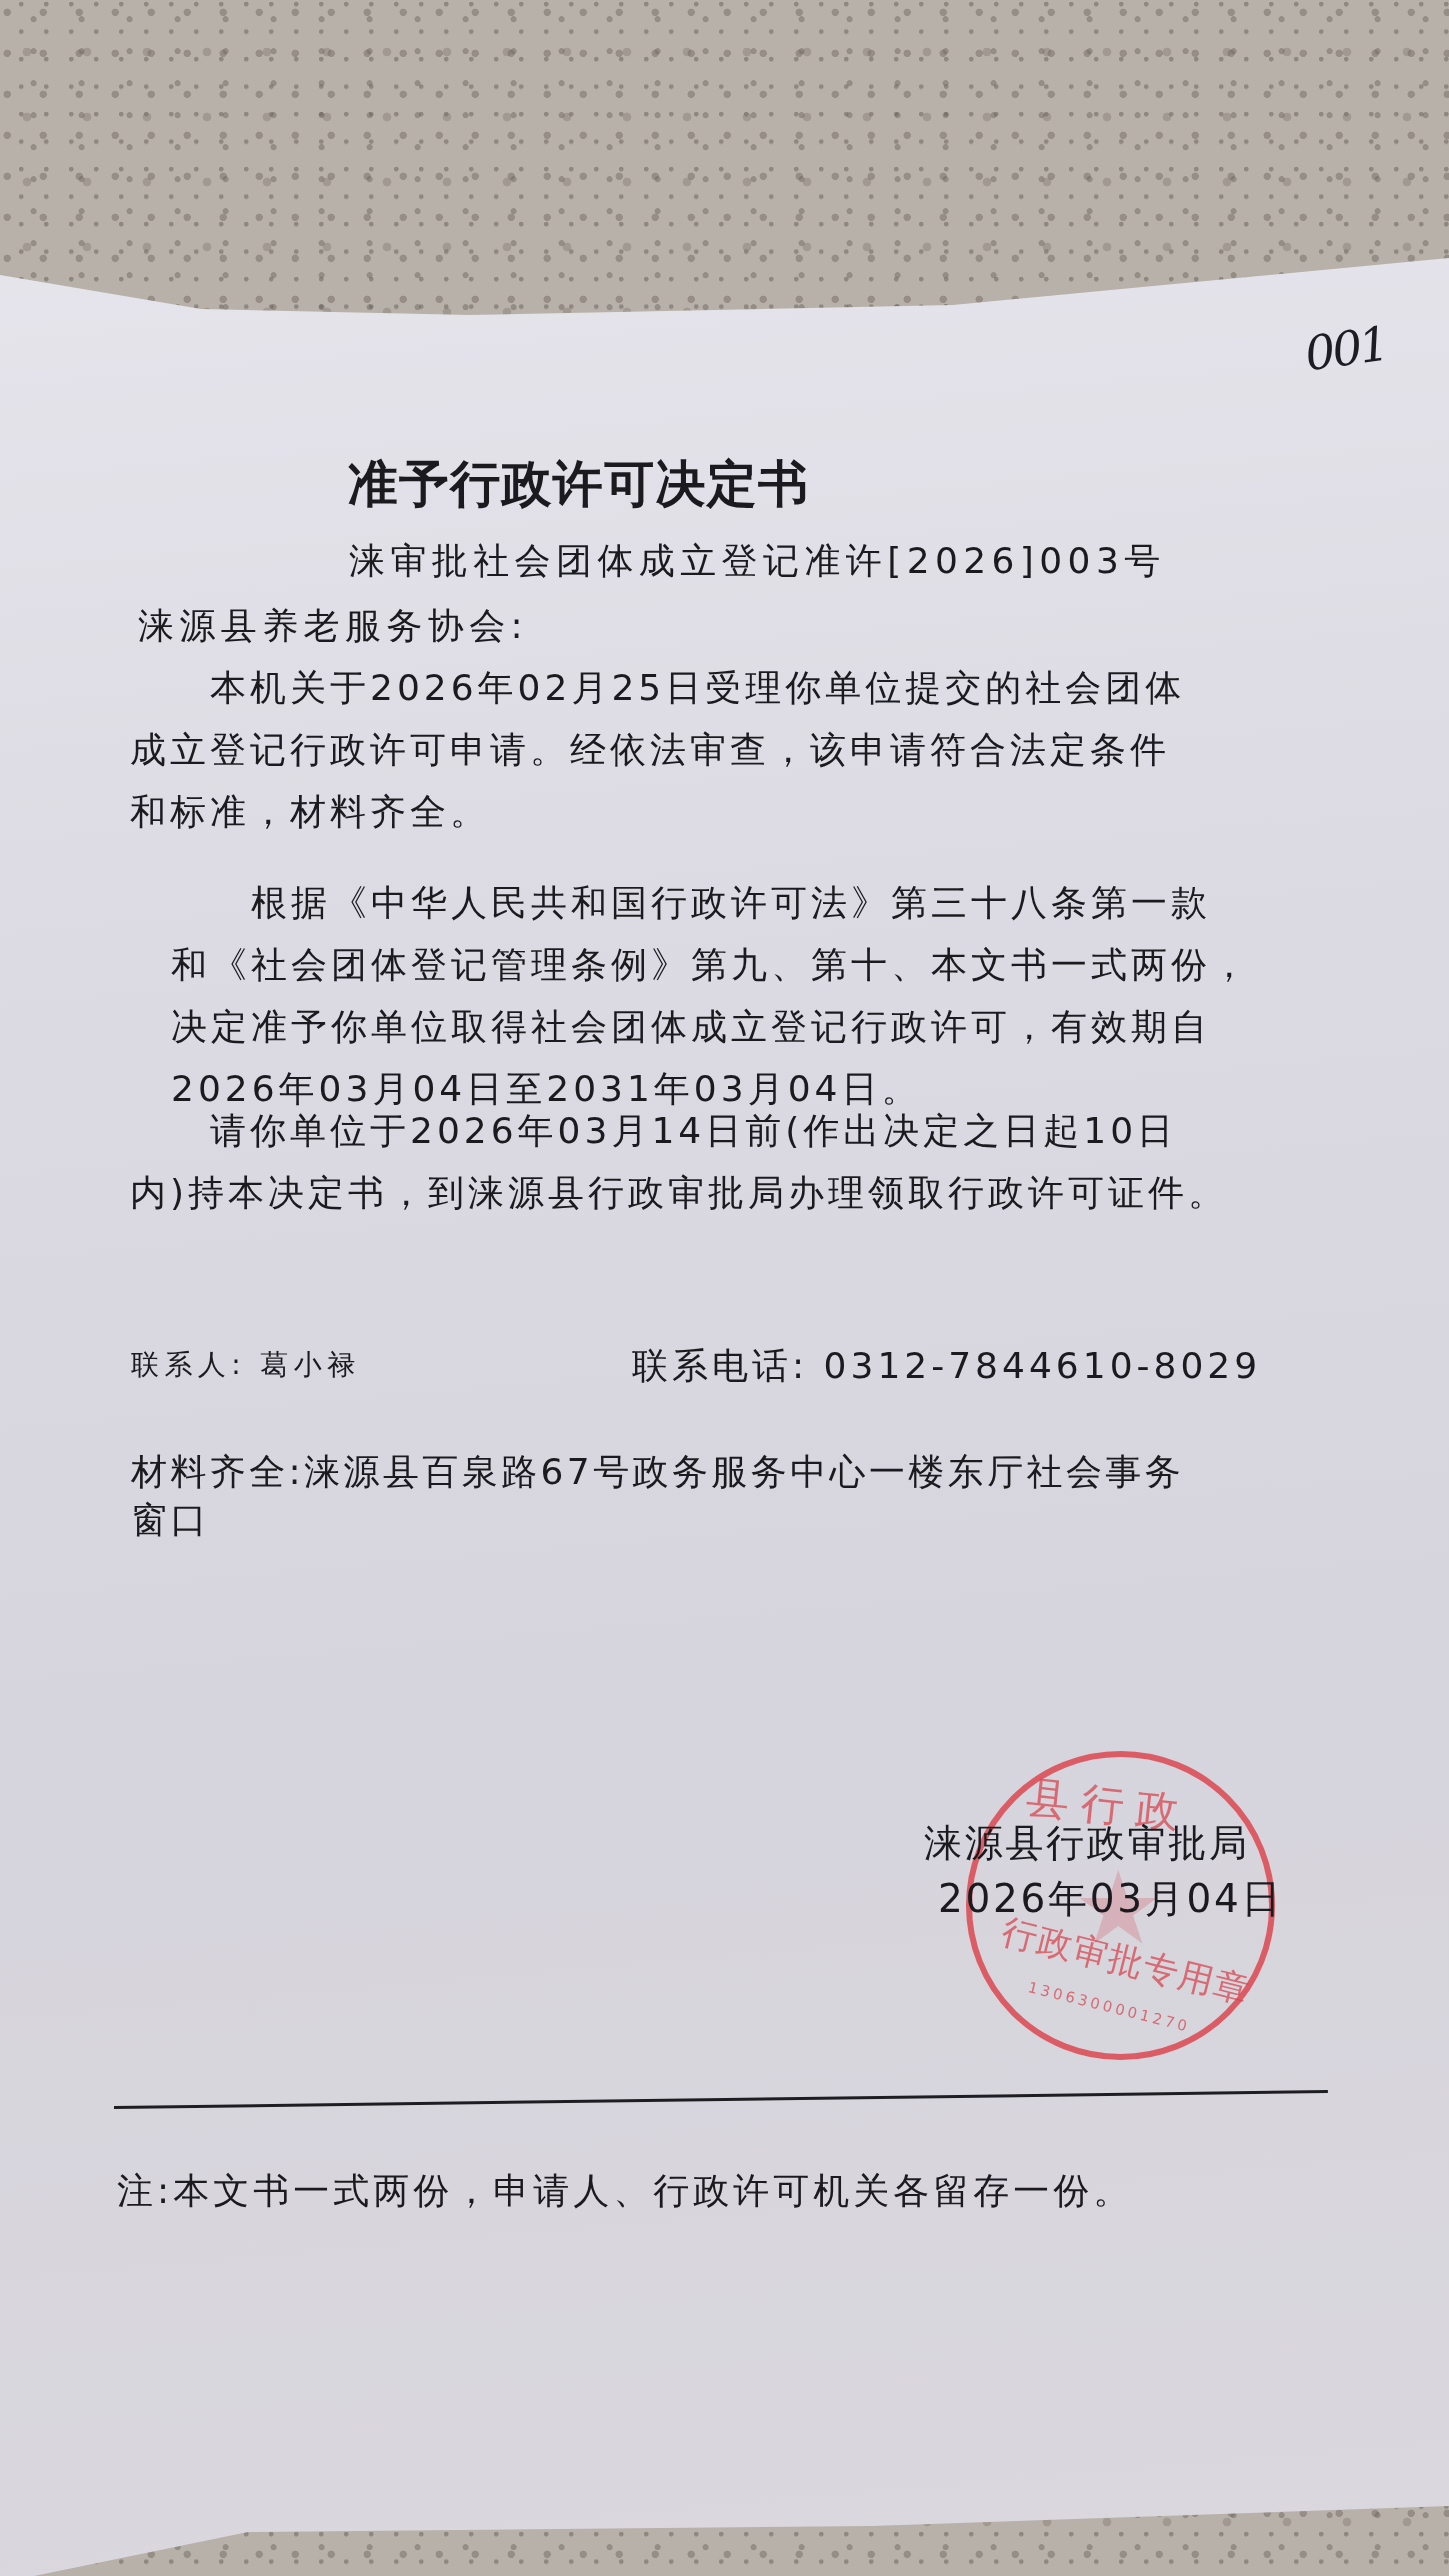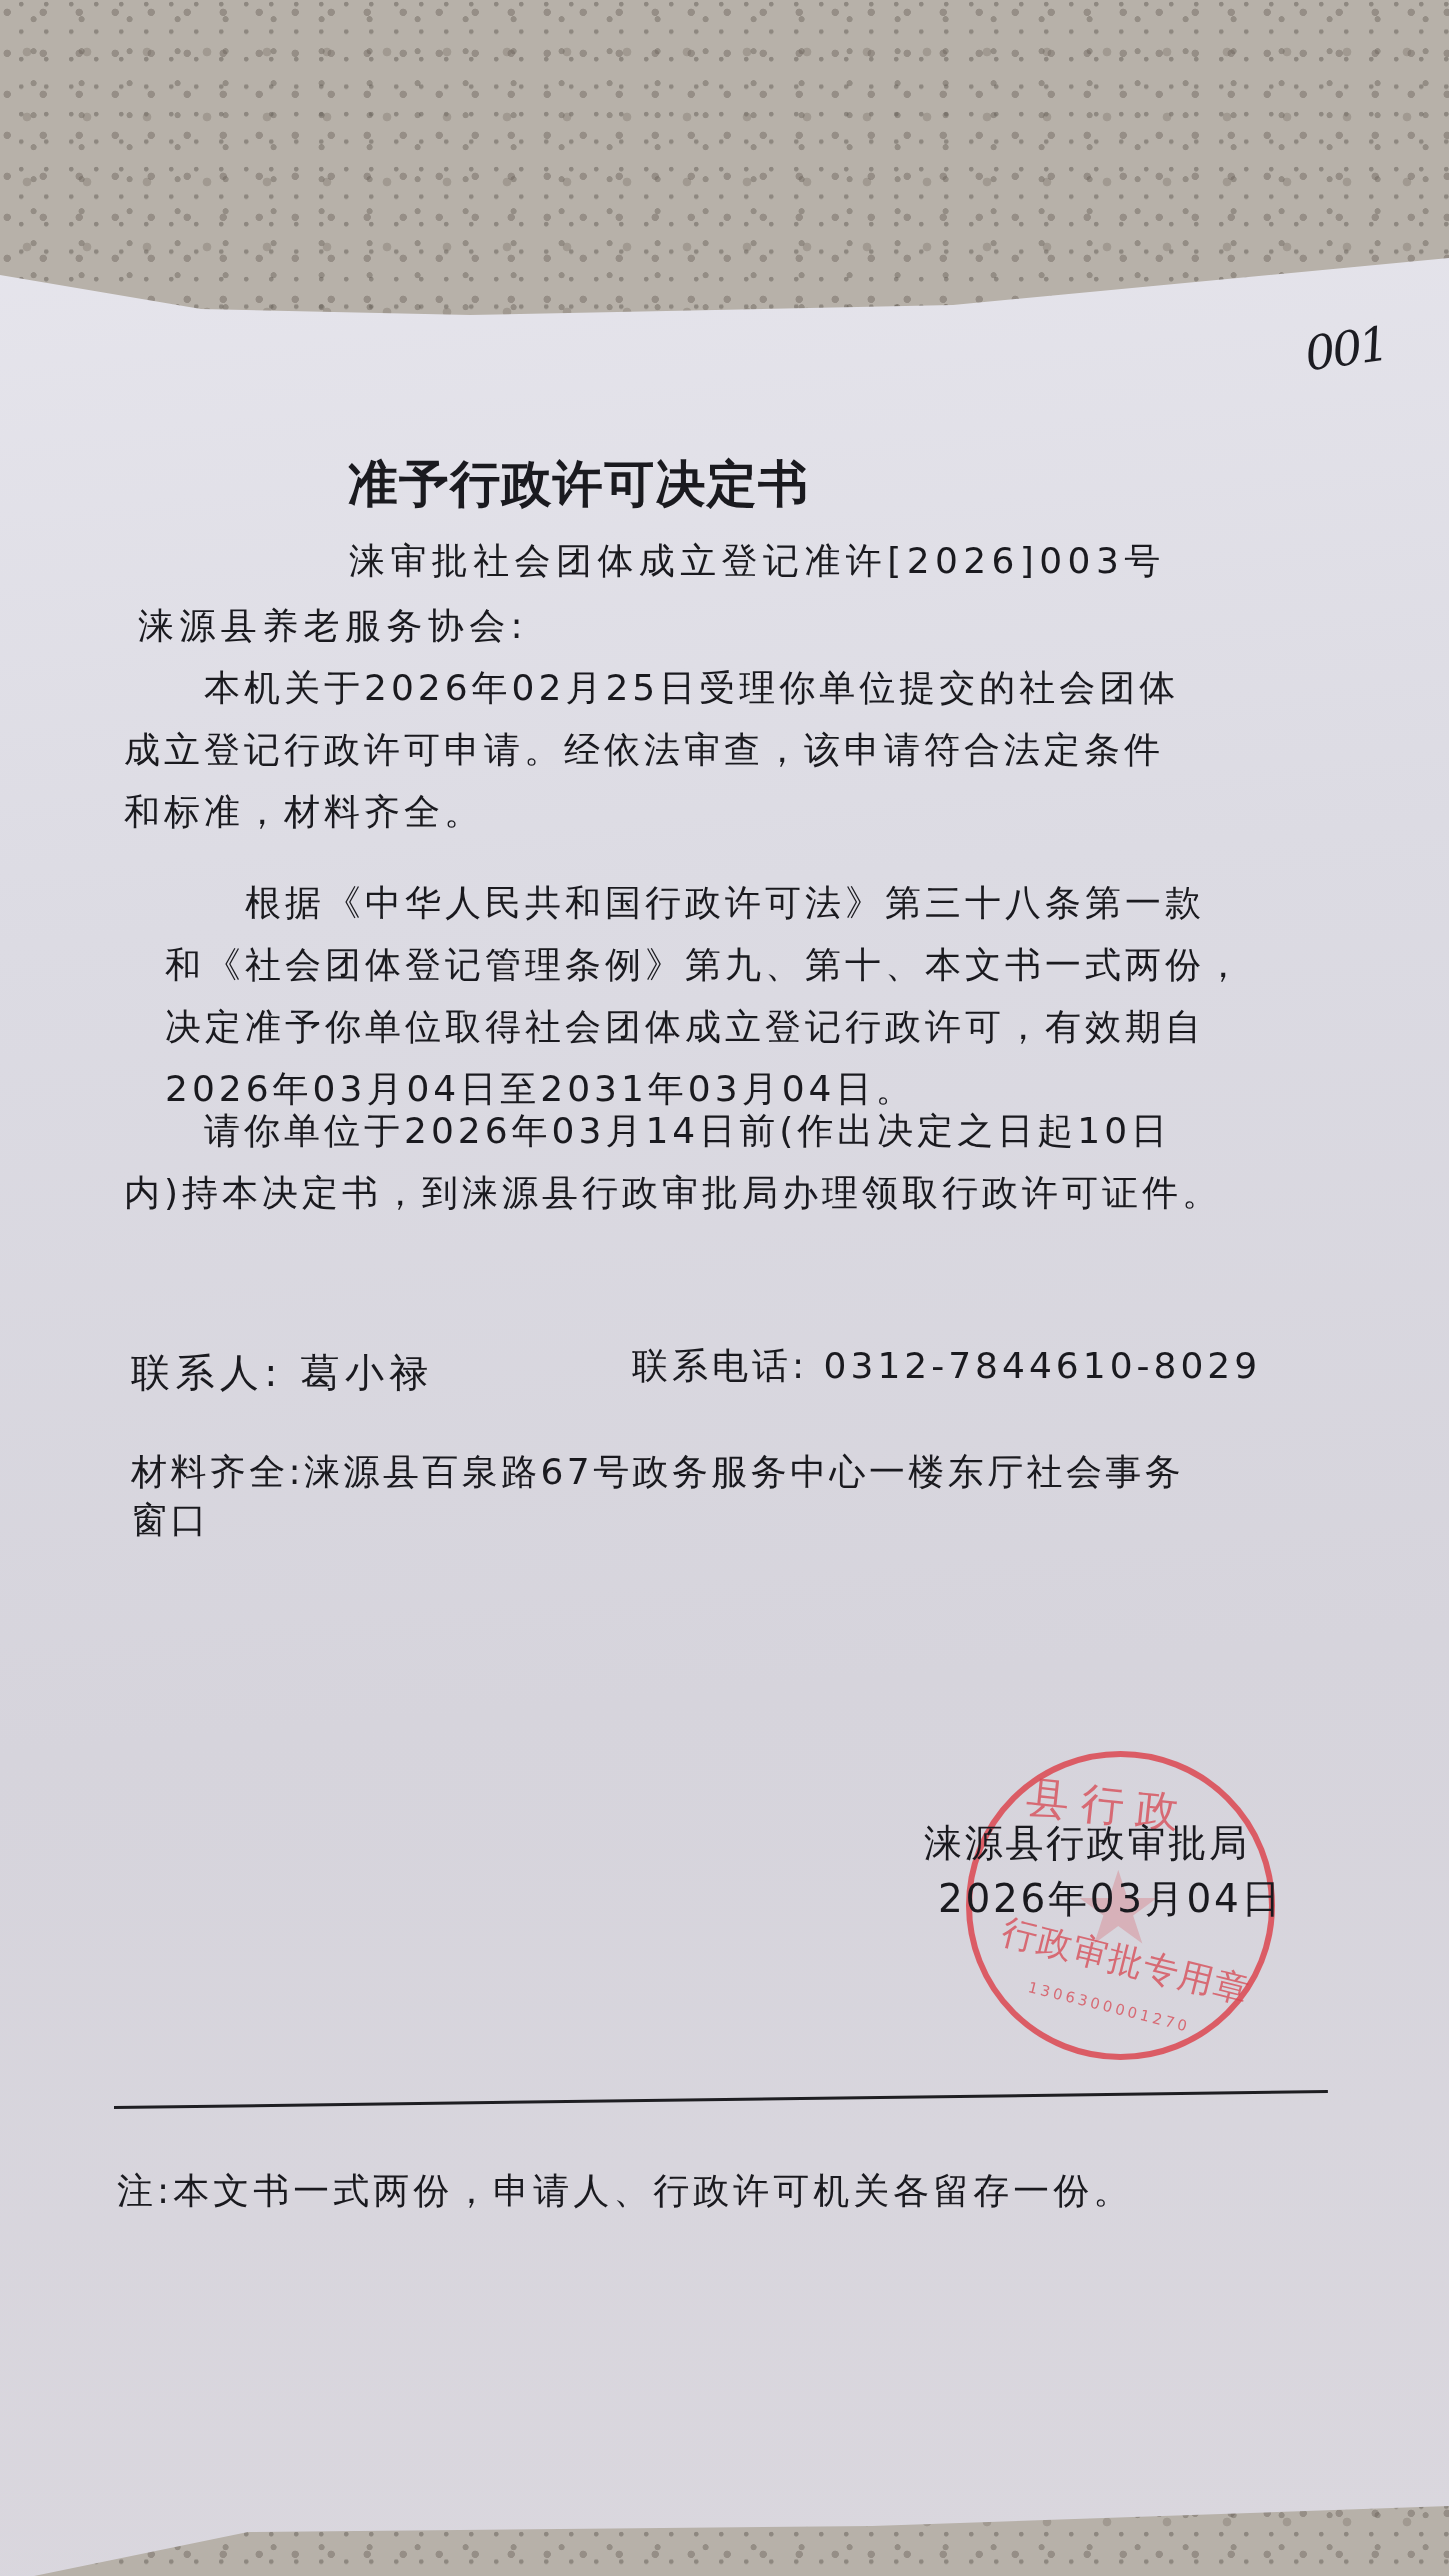--- a/index.html
+++ b/index.html
@@ -61,26 +61,26 @@
     font-size: 36px;
     letter-spacing: 5.4px;
   }
   .addressee {
     left: 138px;
     top: 602px;
     font-size: 36px;
     letter-spacing: 5.4px;
   }
   .para {
-    left: 124px;
+    left: 130px;
     font-size: 36px;
     line-height: 62px;
     letter-spacing: 4px;
   }
-  .contact-person { left: 131px; top: 1346px; font-size: 39px; letter-spacing: 5.4px; }
+  .contact-person { left: 131px; top: 1346px; font-size: 28px; letter-spacing: 5.4px; }
   .contact-phone { left: 617px; top: 1342px; font-size: 36px; letter-spacing: 4px; margin-left: 15px; }
   .contact-address { left: 131px; top: 1448px; font-size: 36px; line-height: 48px; letter-spacing: 3.4px; }
   .issuer { left: 924px; top: 1818px; font-size: 38px; letter-spacing: 2.7px; }
   .issue-date { left: 938px; top: 1872px; font-size: 39px; letter-spacing: 2.7px; }
   .note { left: 117px; top: 2167px; font-size: 36px; letter-spacing: 4px; }
 
   .divider {
     position: absolute;
     left: 114px;
     top: 2106px;

